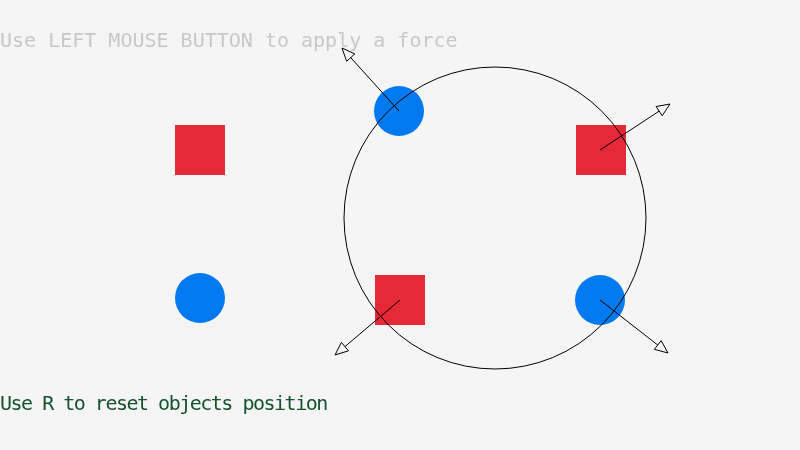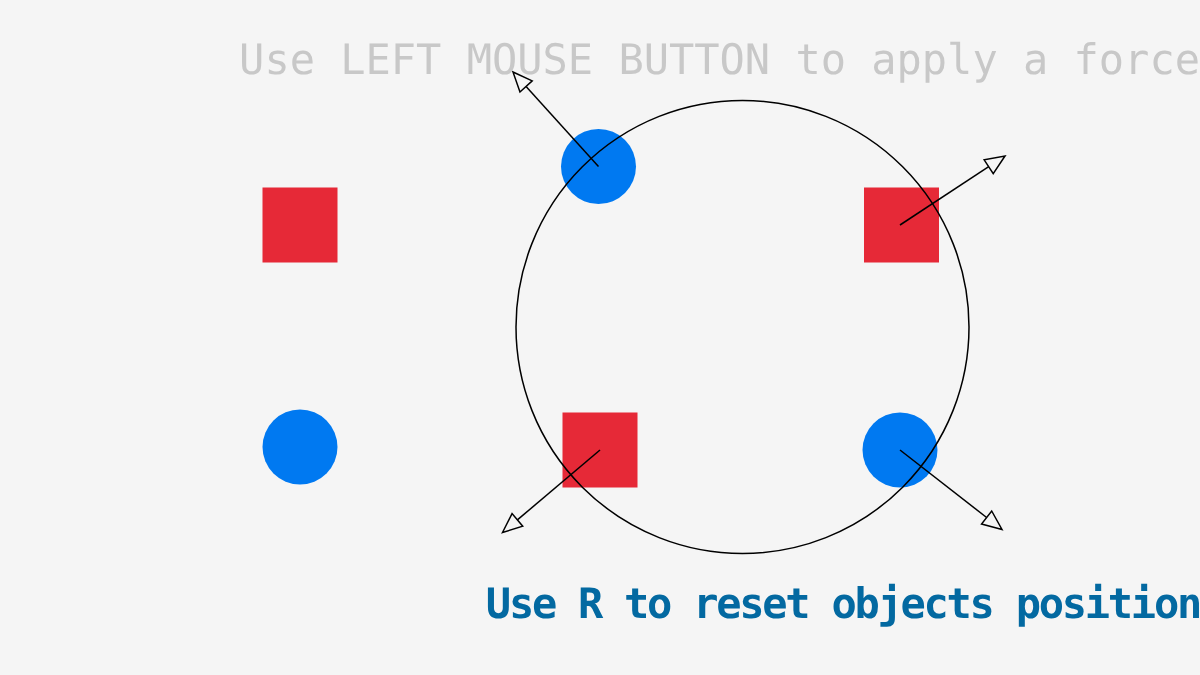--- a/index.html
+++ b/index.html
@@ -7,22 +7,22 @@
     width: 800px; height: 450px; overflow: hidden;
     font-family: "DejaVu Sans Mono", "Liberation Mono", monospace;
   }
   .stage {
     position: relative;
     width: 800px; height: 450px;
   }
   .scene-svg { position: absolute; left: 0; top: 0; }
   .hint {
     position: absolute; left: 0; right: 0;
-    text-align: right;
-    font-size: 28px; line-height: 20px;
+    text-align: left;
+    font-size: 20px; line-height: 20px;
     white-space: pre;
     user-select: none;
   }
   .hint-top { top: 30px; }
   .hint-bottom { top: 393px; letter-spacing: -1.5px; }
 </style>
 </head>
 <body style="background: rgb(245, 245, 245);">
 
 <div class="stage">
@@ -37,14 +37,14 @@
       <line x1="399" y1="111" x2="350.7218732115986" y2="57.63996512860903" stroke="#000000" stroke-width="1"></line>
       <polygon points="342,48 354.80031999677936,53.949941846778835 346.6434264264179,61.32998841043922" fill="none" stroke="#000000" stroke-width="1"></polygon>
       <line x1="600" y1="150" x2="659.1358287638834" y2="111.13931252659088" stroke="#000000" stroke-width="1"></line>
       <polygon points="670,104 662.156307140518,115.73569266494789 656.1153503872488,106.54293238823388" fill="none" stroke="#000000" stroke-width="1"></polygon>
       <line x1="400" y1="300" x2="344.92402170979847" y2="346.60275086093975" stroke="#000000" stroke-width="1"></line>
       <polygon points="335,355 341.3713393817345,342.4041262914096 348.4767040378624,350.8013754304699" fill="none" stroke="#000000" stroke-width="1"></polygon>
       <line x1="600" y1="300" x2="657.7465457350061" y2="345.00833711699005" stroke="#000000" stroke-width="1"></line>
       <polygon points="668,353 654.3654575921942,349.34633699833364 661.127633877818,340.67033723564646" fill="none" stroke="#000000" stroke-width="1"></polygon>
     </svg>
   <div class="hint hint-top" style="color: rgb(200, 200, 200);">Use LEFT MOUSE BUTTON to apply a force</div>
-  <div class="hint hint-bottom" style="color: #0369a1; font-weight: bold;">Use R to reset objects position</div>
+  <div class="hint hint-bottom" style="color: #14532d;">Use R to reset objects position</div>
 </div>
 
 </body></html>

